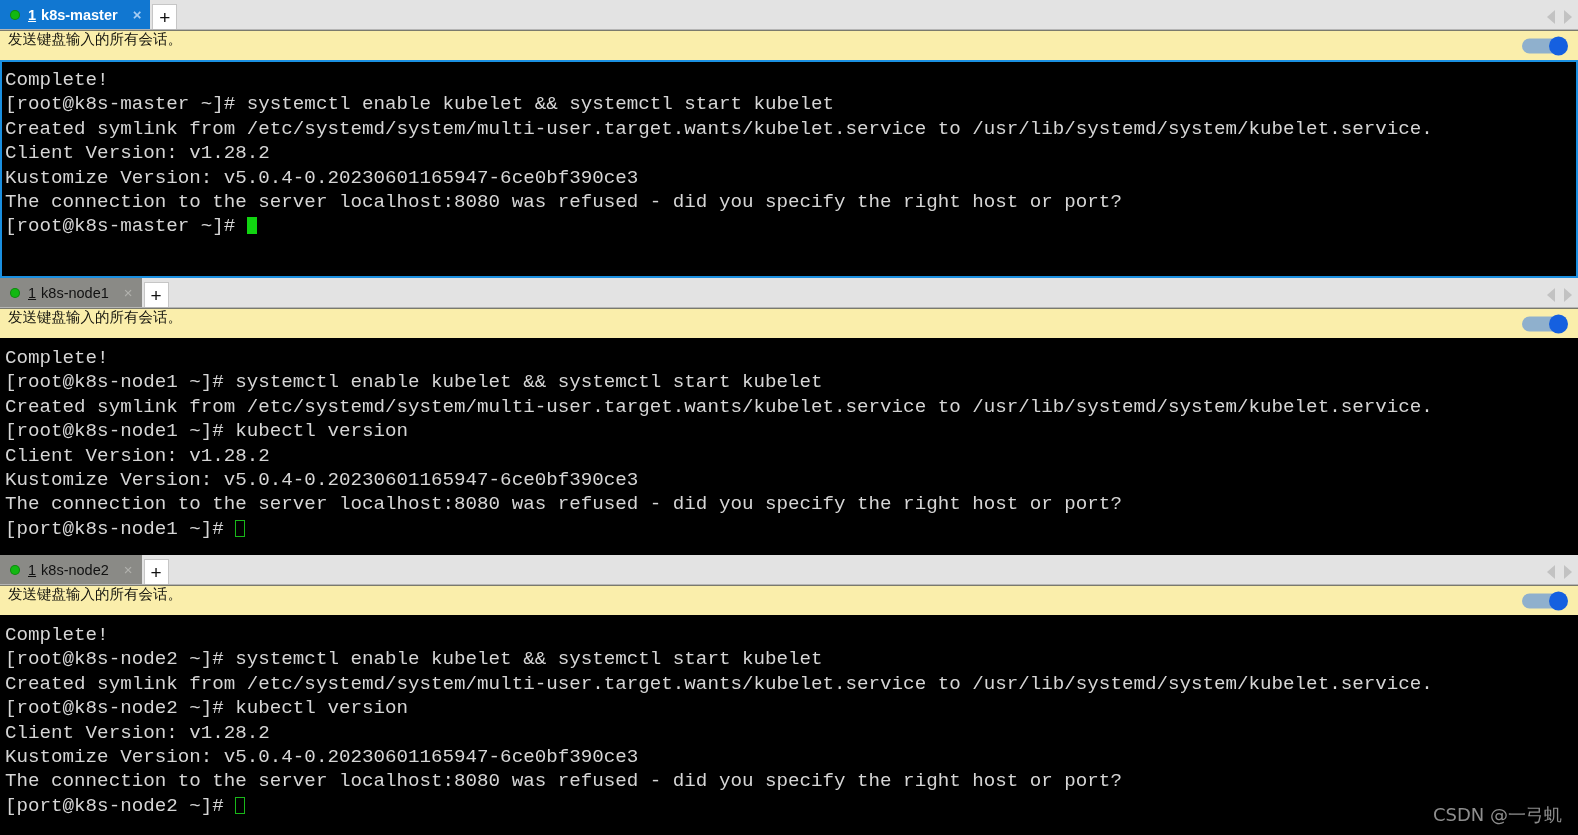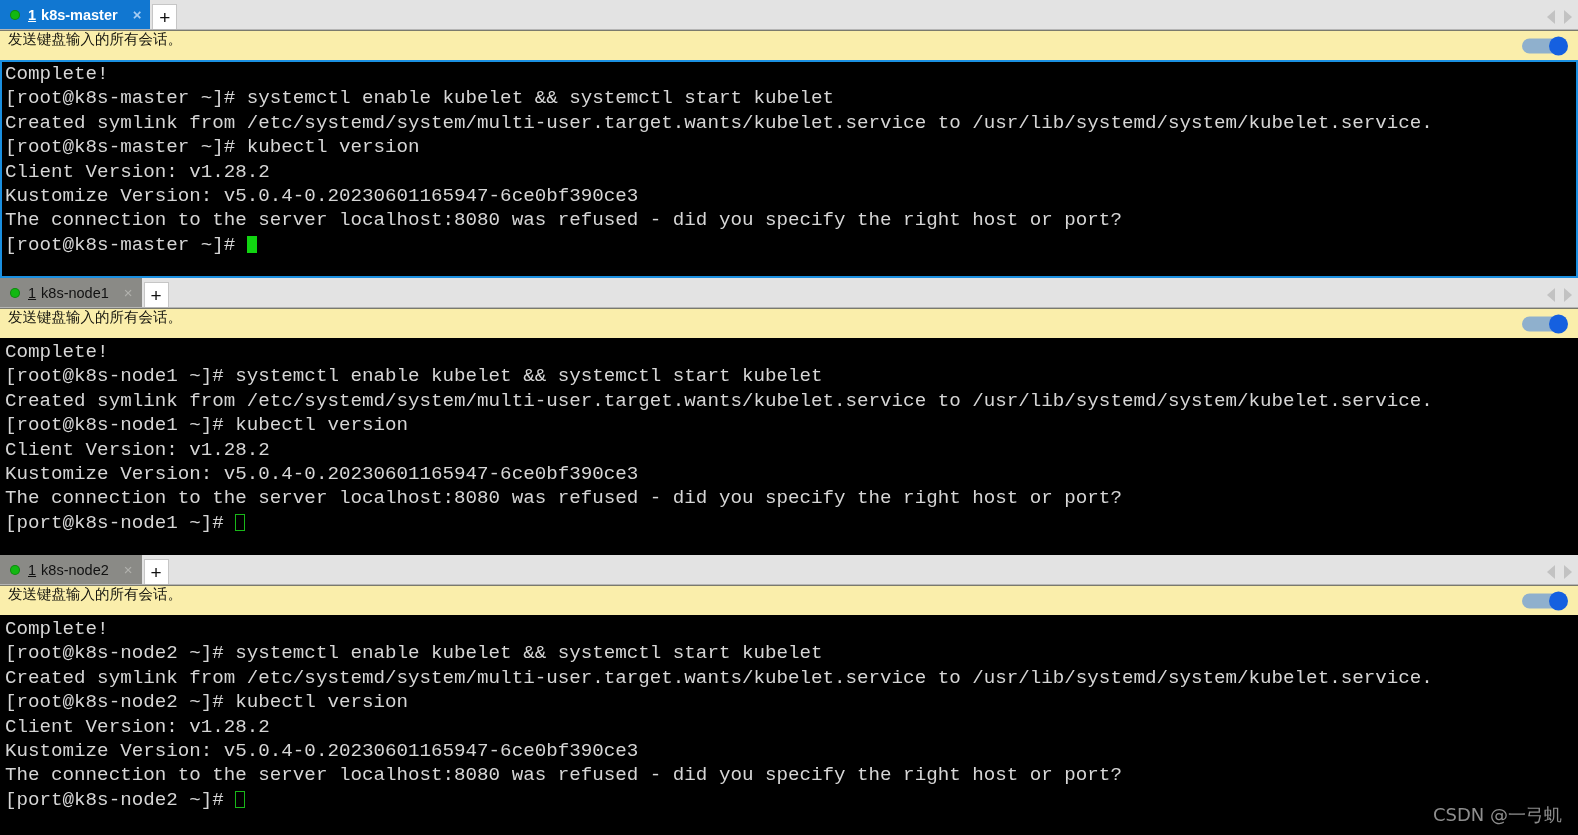--- a/index.html
+++ b/index.html
@@ -173,21 +173,21 @@
     padding: 0 0 0 0;
     box-sizing: border-box;
     background: #e3e3e3;
     display: flex;
   }
   .terminal {
     flex: 1;
     background: #000000;
     box-sizing: border-box;
     border: 2px solid #1a8fe0;
-    padding: 0 0 0 3px;
+    padding: 6px 0 0 3px;
     overflow: hidden;
   }
   .terminal.unfocused { border-color: #000000; }
 
   .term-line {
     font-family: "Liberation Mono", "DejaVu Sans Mono", monospace;
     font-size: 19.2px;
     line-height: 24.4px;
     color: #d6d6d6;
     white-space: pre;
@@ -239,21 +239,20 @@
         <span class="switch-track"></span>
         <span class="switch-knob"></span>
       </span>
     </div>
 
     <div class="terminal-wrap">
       <div class="terminal">
         <div class="term-line">Complete!</div>
         <div class="term-line">[root@k8s-master ~]# systemctl enable kubelet &amp;&amp; systemctl start kubelet</div>
         <div class="term-line">Created symlink from /etc/systemd/system/multi-user.target.wants/kubelet.service to /usr/lib/systemd/system/kubelet.service.</div>
-        <div class="term-line">[root@k8s-master ~]# kubectl version</div>
         <div class="term-line">Client Version: v1.28.2</div>
         <div class="term-line">Kustomize Version: v5.0.4-0.20230601165947-6ce0bf390ce3</div>
         <div class="term-line">The connection to the server localhost:8080 was refused - did you specify the right host or port?</div>
         <div class="term-line"><span>[root@k8s-master ~]# </span><span class="cursor-filled"></span></div>
       </div>
     </div>
   </div>
 
   <div class="panel p2">
 

